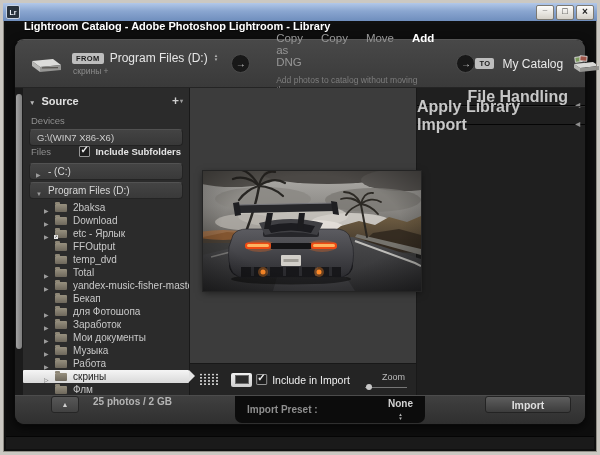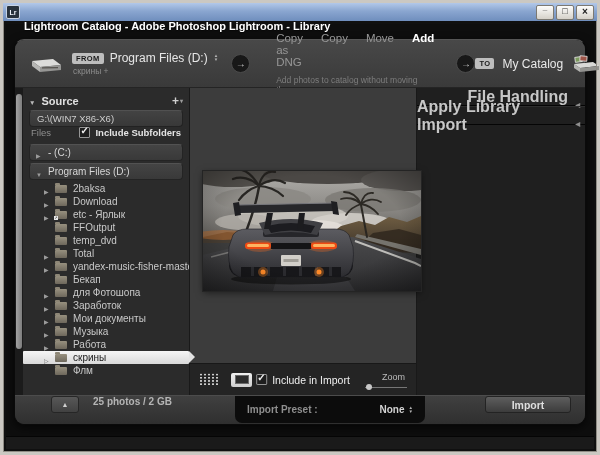--- a/index.html
+++ b/index.html
@@ -103,21 +103,21 @@
   .rp-arrow{position:absolute;right:5px;top:5px;}
   .rp-arrow::before{content:"◀";font-size:6px;color:#8e8e8e;}
 
   
   .dialog-footer{height:28px;flex:0 0 auto;background:linear-gradient(#404040,#2f2f2f);border-top:1px solid #4c4c4c;border-radius:0 0 9px 9px;display:flex;align-items:flex-start;position:relative;padding:0 12px;font-weight:bold;}
   .collapse-btn{width:26px;height:15px;background:linear-gradient(#585858,#414141);border:1px solid #262626;border-radius:3px;display:flex;align-items:center;justify-content:center;margin-left:24px;flex:0 0 auto;}
   .collapse-btn::before{content:"▲";font-size:7px;color:#cfcfcf;}
   .photo-count{color:#b5b5b5;font-size:10px;margin-left:14px;white-space:nowrap;}
   .preset-tab{position:absolute;left:220px;width:190px;top:0;bottom:1px;background:#0c0c0c;border-radius:0 0 7px 7px;display:flex;align-items:center;justify-content:space-between;padding:0 12px;box-sizing:border-box;}
   .preset-label{color:#8f8f8f;font-size:10px;}
-  .preset-value{color:#d3d3d3;font-size:10px;display:flex;align-items:center;gap:4px;}
+  .preset-value{color:#d3d3d3;font-size:10px;display:flex;align-items:center;gap:4px;flex-direction:column;}
   .footer-btns{margin-left:auto;display:flex;gap:6px;padding-right:2px;}
   .btn{height:17px;background:linear-gradient(#5e5e5e,#3c3c3c);border:1px solid #232323;border-radius:3px;display:flex;align-items:center;justify-content:center;font-size:10.5px;box-sizing:border-box;}
   .btn-import{width:86px;color:#dedede;}
   .btn-cancel{width:76px;color:#b9b9b9;}
 </style>
 </head>
 <body>
 
 <div class="frame">
   <div class="titlebar">
@@ -178,20 +178,21 @@
         <div class="scrollbar">
           <div class="scroll-thumb"></div>
         </div>
 
         <div class="source-panel">
           <div class="panel-header">
             <span class="hdr-tri"></span>
             <span>Source</span>
             <span class="plus-btn"></span>
           </div>
+          <div class="section-label">Devices</div>
           <div class="device-bar">
             <span>G:\(WIN7 X86-X6)</span>
           </div>
           <div class="files-row">
             <span class="files-label">Files</span>
             <span class="checkbox checked"></span>
             <span class="subfolders-label">Include Subfolders</span>
           </div>
           <div class="tree">
               <div class="tree-row vol">

